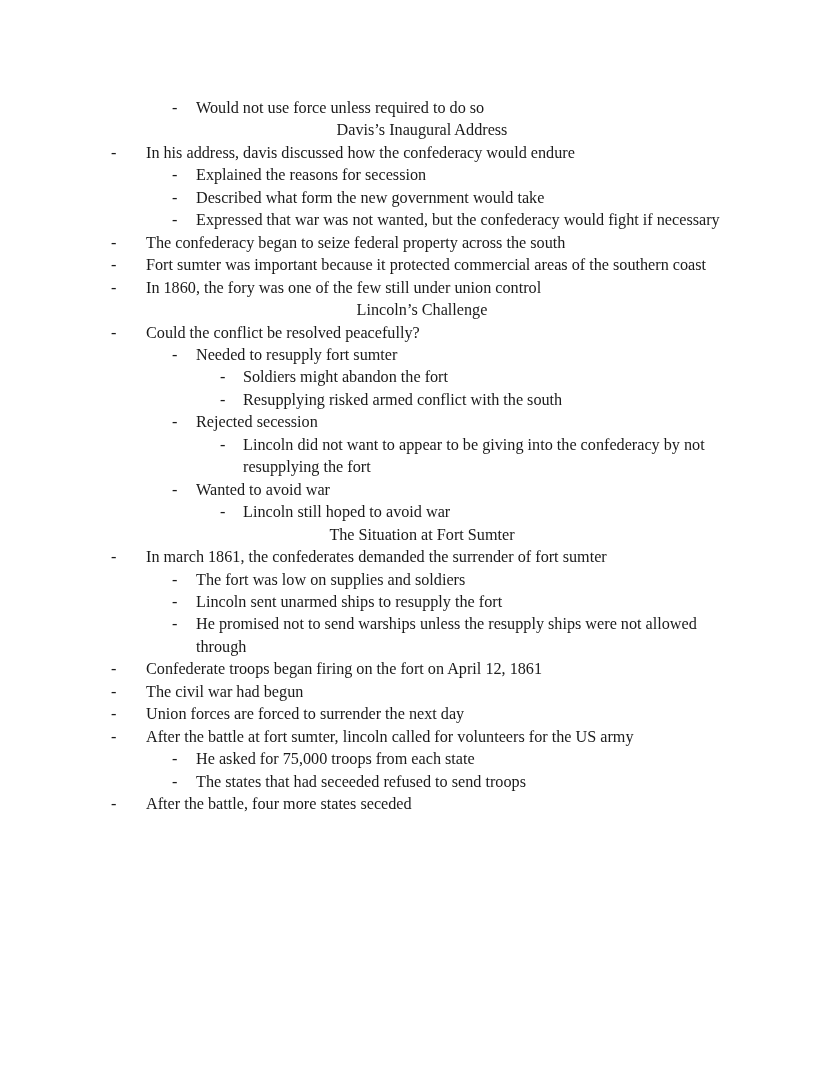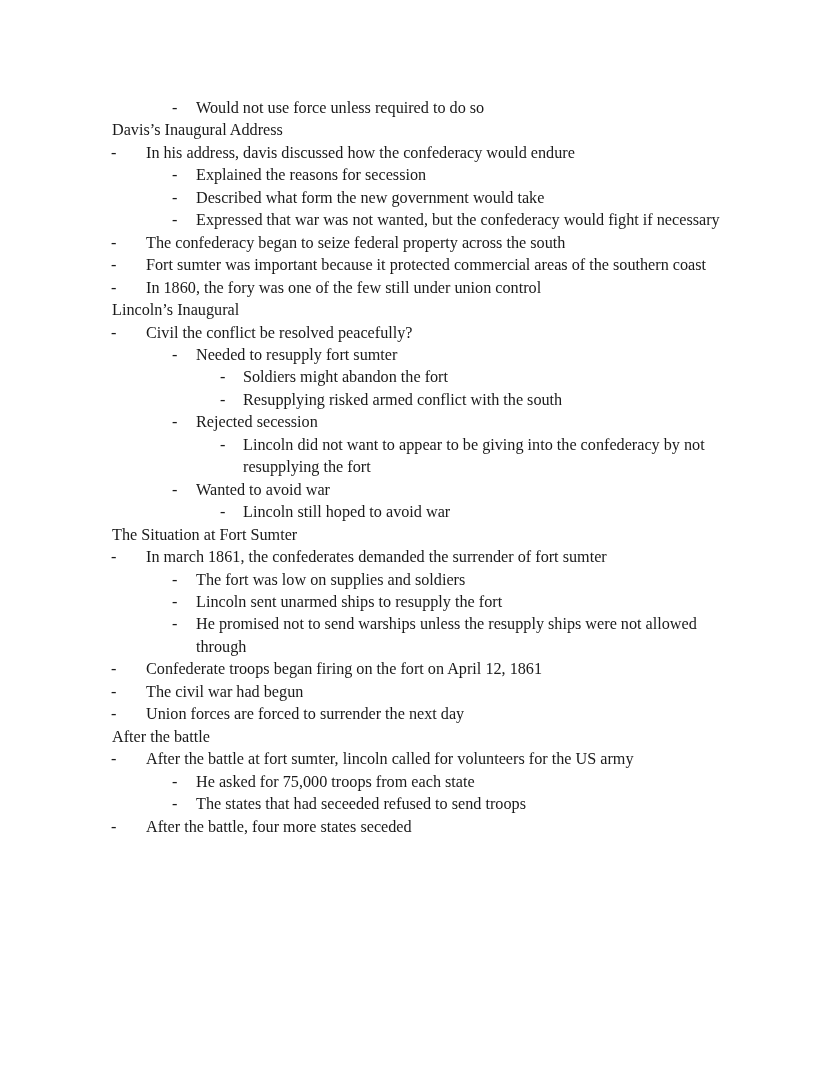--- a/index.html
+++ b/index.html
@@ -38,20 +38,21 @@
     color: #1a1a1a;
     position: relative;
     text-align: left;
     white-space: normal;
   }
 
   
   .heading {
     margin-left: 16px;
     padding-left: 0;
+    text-align: center;
   }
 
   
   .item {
     padding-left: 0;
   }
   .item .dash {
     position: absolute;
     display: inline-block;
     text-align: left;
@@ -100,24 +101,24 @@
         <span class="txt">The confederacy began to seize federal property across the south</span>
       </div>
       <div class="line item lvl1">
         <span class="dash">-</span>
         <span class="txt">Fort sumter was important because it protected commercial areas of the southern coast</span>
       </div>
       <div class="line item lvl1">
         <span class="dash">-</span>
         <span class="txt">In 1860, the fory was one of the few still under union control</span>
       </div>
-      <div class="line heading"><span>Lincoln’s Inaugural</span></div>
+      <div class="line heading"><span>Lincoln’s Challenge</span></div>
       <div class="line item lvl1">
         <span class="dash">-</span>
-        <span class="txt">Civil the conflict be resolved peacefully?</span>
+        <span class="txt">Could the conflict be resolved peacefully?</span>
       </div>
       <div class="line item lvl2">
         <span class="dash">-</span>
         <span class="txt">Needed to resupply fort sumter</span>
       </div>
       <div class="line item lvl3">
         <span class="dash">-</span>
         <span class="txt">Soldiers might abandon the fort</span>
       </div>
       <div class="line item lvl3">
@@ -162,21 +163,20 @@
         <span class="txt">Confederate troops began firing on the fort on April 12, 1861</span>
       </div>
       <div class="line item lvl1">
         <span class="dash">-</span>
         <span class="txt">The civil war had begun</span>
       </div>
       <div class="line item lvl1">
         <span class="dash">-</span>
         <span class="txt">Union forces are forced to surrender the next day</span>
       </div>
-      <div class="line heading"><span>After the battle</span></div>
       <div class="line item lvl1">
         <span class="dash">-</span>
         <span class="txt">After the battle at fort sumter, lincoln called for volunteers for the US army</span>
       </div>
       <div class="line item lvl2">
         <span class="dash">-</span>
         <span class="txt">He asked for 75,000 troops from each state</span>
       </div>
       <div class="line item lvl2">
         <span class="dash">-</span>

